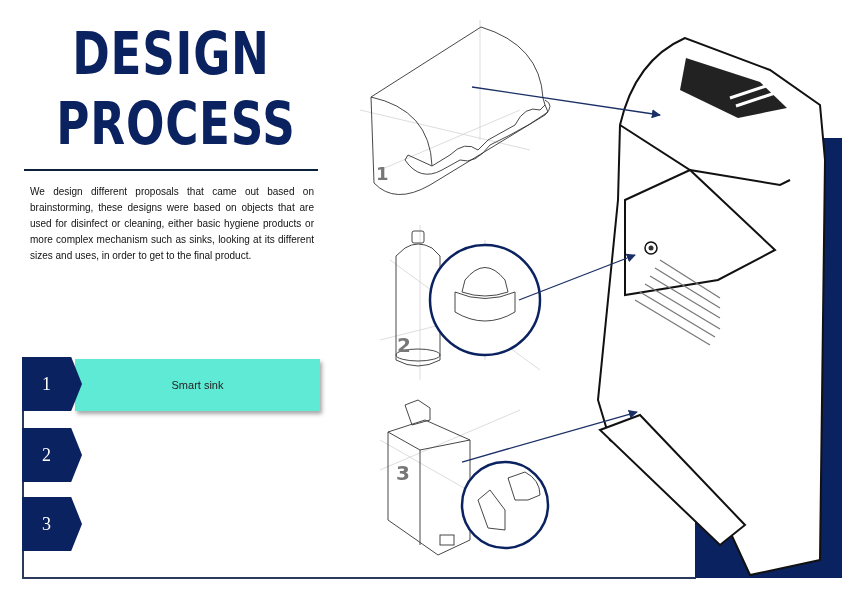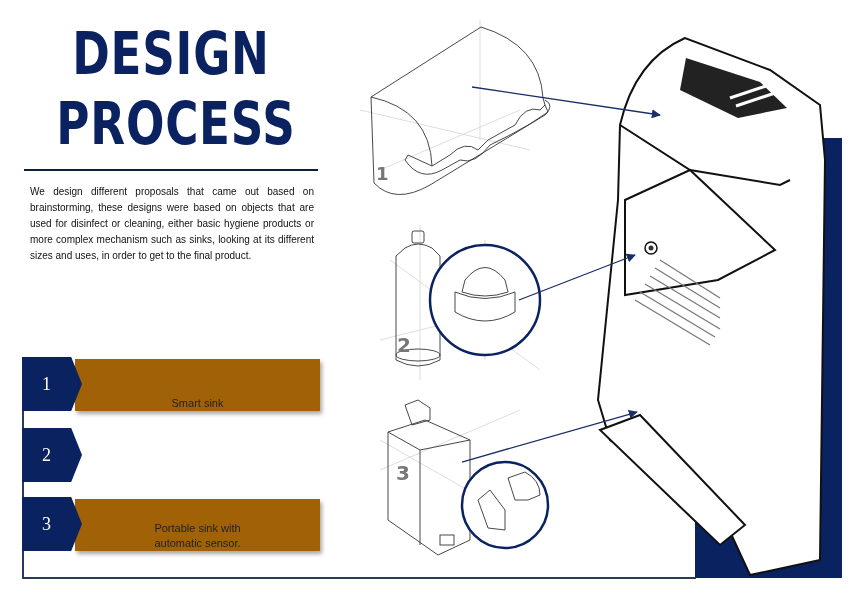--- a/index.html
+++ b/index.html
@@ -7,21 +7,21 @@
   .title { position:absolute; left:24px; width:294px; text-align:center; color:#0b2260; font-family:"DejaVu Sans", sans-serif; font-weight:bold; letter-spacing:1px; transform:scaleX(0.78); transform-origin:center; }
   .t1 { top:22px; font-size:58px; line-height:64px; }
   .t2 { top:92px; font-size:58px; line-height:64px; }
   .divider { position:absolute; left:24px; top:169px; width:294px; height:2px; background:#0b2039; }
   .intro { position:absolute; left:30px; top:184px; width:284px; font-size:10px; line-height:16px; color:#111; text-align:justify; text-align-last:left; }
   .frame-left { position:absolute; left:22px; top:357px; width:1.5px; height:222px; background:#2a3a5a; }
   .frame-bottom { position:absolute; left:22px; top:577px; width:674px; height:1.5px; background:#2a3a5a; }
   .navy-block { position:absolute; left:695px; top:138px; width:147px; height:440px; background:#0b2260; }
   .step { position:absolute; left:22px; height:54px; width:300px; }
   .chev { position:absolute; left:0; top:0; width:60px; height:54px; background:#0b2260; clip-path:polygon(0 0, 82% 0, 100% 50%, 82% 100%, 0 100%); display:flex; align-items:center; justify-content:flex-start; padding-left:20px; box-sizing:border-box; color:#fff; font-family:"Liberation Serif", serif; font-size:18px; }
-  .card { position:absolute; left:53px; top:2px; width:245px; height:52px; background:#a16207; box-shadow:2px 3px 4px rgba(0,0,0,0.35); display:flex; flex-direction:column; align-items:center; justify-content:flex-end; font-size:11px; line-height:15px; color:#222; text-align:center; z-index:-0; }
+  .card { position:absolute; left:53px; top:2px; width:245px; height:52px; background:#5eead4; box-shadow:2px 3px 4px rgba(0,0,0,0.35); display:flex; flex-direction:row; align-items:center; justify-content:center; font-size:11px; line-height:15px; color:#222; text-align:center; z-index:-0; }
   .chev { z-index:2; }
   svg.art { position:absolute; left:0; top:0; }
 </style>
 </head>
 <body>
 
 <div class="navy-block"></div>
 
 <div class="title t1">DESIGN</div>
 <div class="title t2">PROCESS</div>
@@ -37,24 +37,20 @@
     <span>Smart sink</span>
   </div>
   <div class="chev">1</div>
 </div>
 
 <div class="step" style="top:428px">
   <div class="chev">2</div>
 </div>
 
 <div class="step" style="top:497px">
-  <div class="card">
-    <span>Portable sink with</span>
-    <span>automatic sensor.</span>
-  </div>
   <div class="chev">3</div>
 </div>
 
 <svg class="art" width="862" height="596" viewBox="0 0 862 596">
 
   <g stroke="#cfcfcf" stroke-width="0.7" fill="none">
     <line x1="480" y1="20" x2="480" y2="140"></line>
     <line x1="360" y1="110" x2="530" y2="150"></line>
     <line x1="380" y1="170" x2="520" y2="110"></line>
     <line x1="420" y1="225" x2="420" y2="380"></line>

